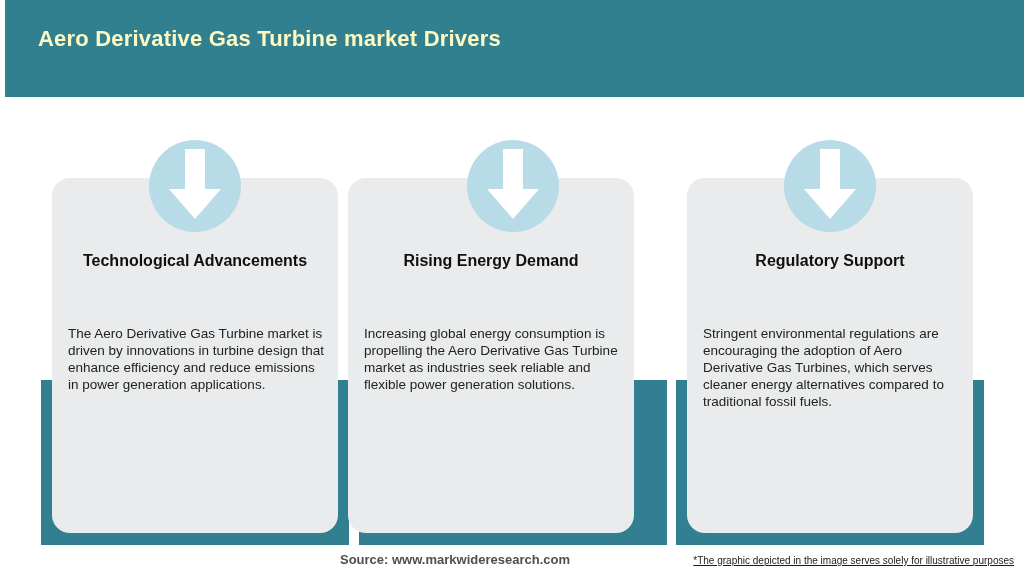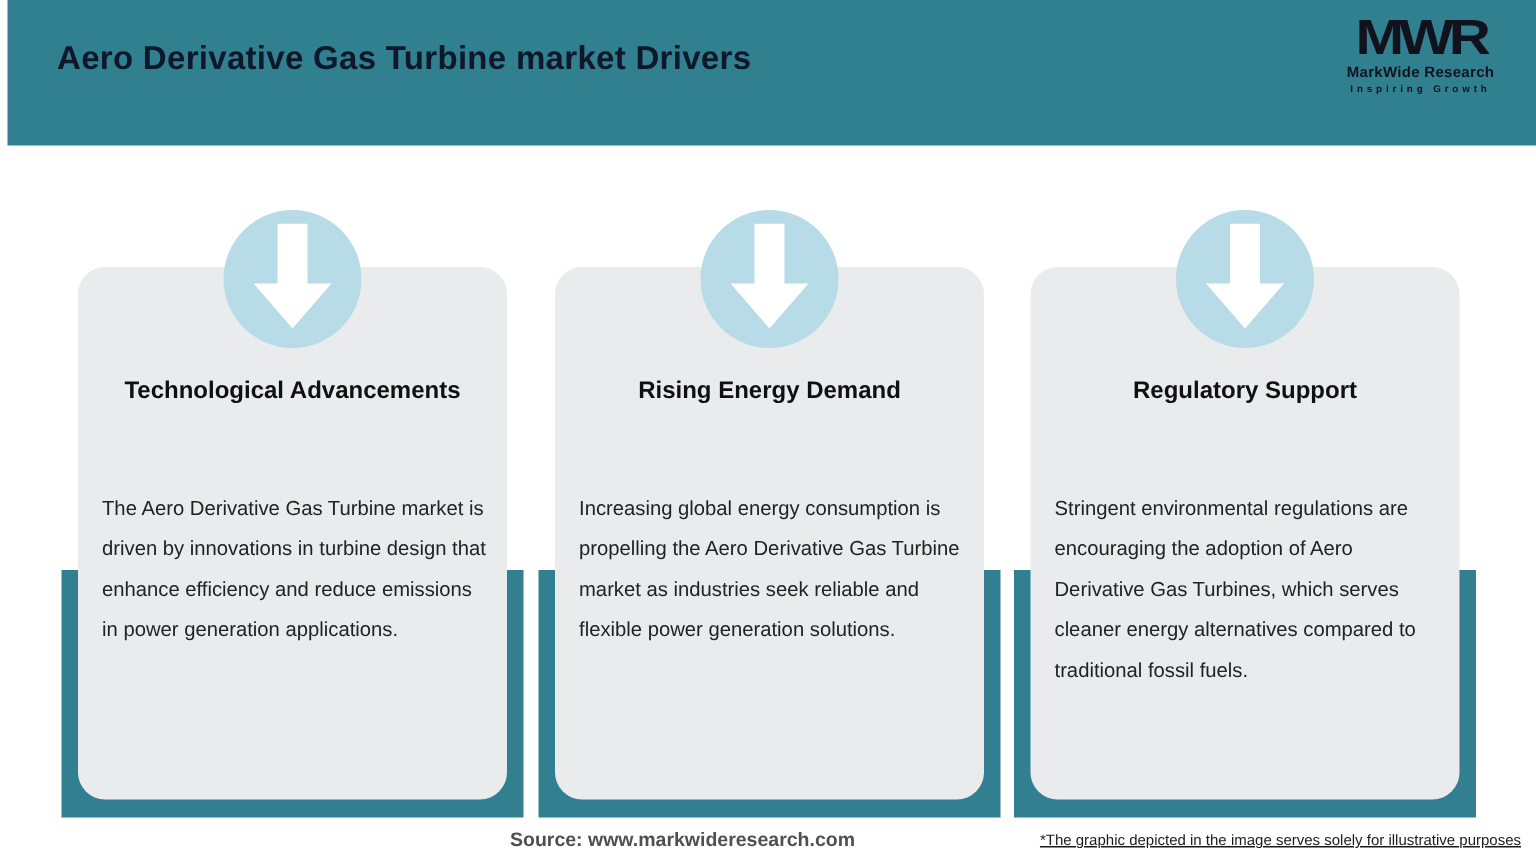--- a/index.html
+++ b/index.html
@@ -16,21 +16,21 @@
   
   .header-bar {
     position: absolute;
     left: 5px; top: 0; right: 0;
     height: 97px;
     background: #31808F;
   }
   .page-title {
     position: absolute;
     left: 33px; top: 26px;
-    color: #0f172a;
+    color: #fef9c3;
     font-size: 22px;
     font-weight: 700;
     letter-spacing: 0.2px;
   }
   .logo {
     position: absolute;
     right: 22px; top: 8px;
     width: 110px;
     text-align: center;
     color: #12121f;
@@ -81,36 +81,36 @@
     height: 92px;
     border-radius: 50%;
     background: #B7DBE7;
     display: flex;
     align-items: flex-start;
     justify-content: center;
   }
   .circle svg { margin-top: 9px; }
 
   .bd1 { left: 41px; }  .cd1 { left: 52px; }  .ci1 { left: 149px; }
-  .bd2 { left: 359px; } .cd2 { left: 370px; } .ci2 { left: 467px; }
+  .bd2 { left: 359px; } .cd2 { left: 348px; } .ci2 { left: 467px; }
   .bd3 { left: 676px; } .cd3 { left: 687px; } .ci3 { left: 784px; }
 
   .card-title {
     position: absolute;
     left: 0; right: 0; top: 74px;
     text-align: center;
     font-size: 16px;
     font-weight: 700;
     color: #101010;
   }
   .card-body {
     position: absolute;
     left: 16px; right: 13px; top: 147px;
     font-size: 13.5px;
-    line-height: 27px;
+    line-height: 17px;
     color: #222222;
     text-align: left;
   }
 
   
   .source-text {
     position: absolute;
     left: 340px; width: 330px; top: 552px;
     font-size: 13px;
     font-weight: 700;
@@ -124,25 +124,20 @@
     text-decoration: underline;
   }
 </style>
 </head>
 <body>
 
 <div class="canvas">
 
   <div class="header-bar">
     <div class="page-title">Aero Derivative Gas Turbine market Drivers</div>
-    <div class="logo">
-      <div class="logo-mark">MWR</div>
-      <div class="logo-name">MarkWide Research</div>
-      <div class="logo-tagline">Inspiring Growth</div>
-    </div>
   </div>
 
   <div class="backdrop bd1"></div>
   <div class="card cd1">
     <div class="card-title">Technological Advancements</div>
     <div class="card-body">The Aero Derivative Gas Turbine market is driven by innovations in turbine design that enhance efficiency and reduce emissions in power generation applications.</div>
   </div>
   <div class="circle ci1">
     <svg width="52" height="74" viewBox="0 0 52 74">
       <path d="M16 0 H36 V40 H52 L26 70 L0 40 H16 Z" fill="#FFFFFF"></path>

